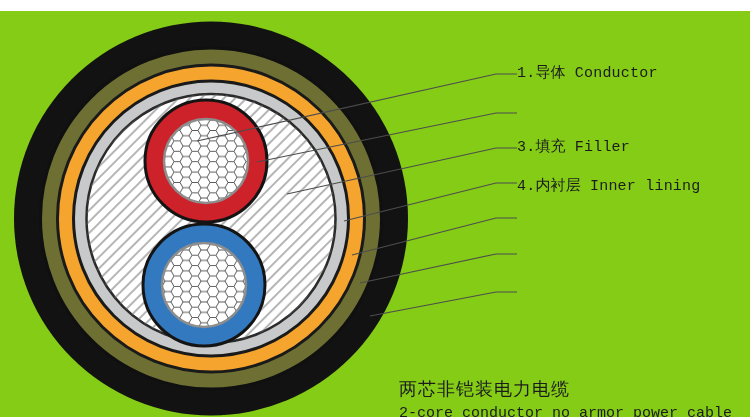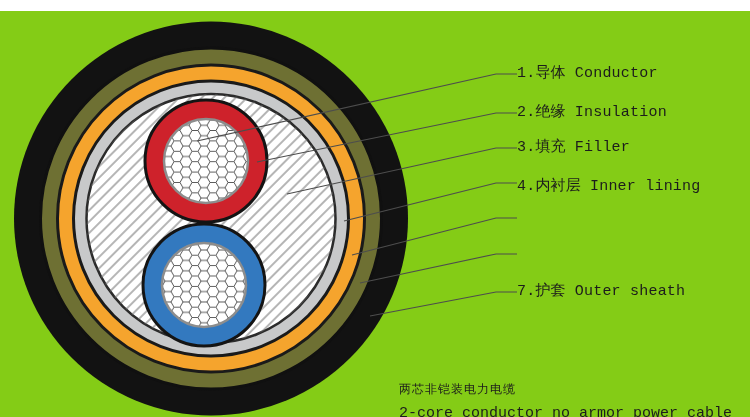--- a/index.html
+++ b/index.html
@@ -10,21 +10,21 @@
     color:#1c1c1c;
     margin-top:11px;
   }
   #cable-svg { position:absolute; left:0; top:0; }
   .label-row {
     position:absolute; left:517px; white-space:nowrap;
     font-size:15px; line-height:18px; letter-spacing:0.2px;
   }
   .label-row .en { margin-left:9px; }
   #caption { position:absolute; left:399px; top:367px; white-space:nowrap; }
-  #caption .zh { font-size:12px; line-height:25px; letter-spacing:1px; }
+  #caption .zh { font-size:18px; line-height:25px; letter-spacing:1px; }
   #caption .en { font-size:15px; line-height:21px;text-align:right; }
 </style>
 </head>
 <body>
 
 <div id="stage">
 
   <svg id="cable-svg" width="750" height="417" viewBox="0 0 750 417">
     <defs>
       <pattern id="hatch" width="8" height="8" patternUnits="userSpaceOnUse" patternTransform="rotate(-45)">
@@ -54,23 +54,21 @@
       <polyline points="257,151 496,102 517,102"></polyline>
       <polyline points="287,183 496,137 517,137"></polyline>
       <polyline points="344,210 496,172 517,172"></polyline>
       <polyline points="352,244 496,207 517,207"></polyline>
       <polyline points="360,272 496,243 517,243"></polyline>
       <polyline points="370,305 496,281 517,281"></polyline>
     </g>
   </svg>
 
   <div class="label-row" style="top:54px"><span>1.</span><span class="zh">导体</span><span class="en">Conductor</span></div>
-  <div class="label-row" style="top:93px"><span>2.</span><span class="zh">绝缘</span><span class="en">Insulation</span></div>
   <div class="label-row" style="top:128px"><span>3.</span><span class="zh">填充</span><span class="en">Filler</span></div>
   <div class="label-row" style="top:167px"><span>4.</span><span class="zh">内衬层</span><span class="en">Inner lining</span></div>
-  <div class="label-row" style="top:272px"><span>7.</span><span class="zh">护套</span><span class="en">Outer sheath</span></div>
 
   <div id="caption">
     <div class="zh">两芯非铠装电力电缆</div>
     <div class="en">2-core conductor no armor power cable</div>
   </div>
 
 </div>
 
 </body></html>

